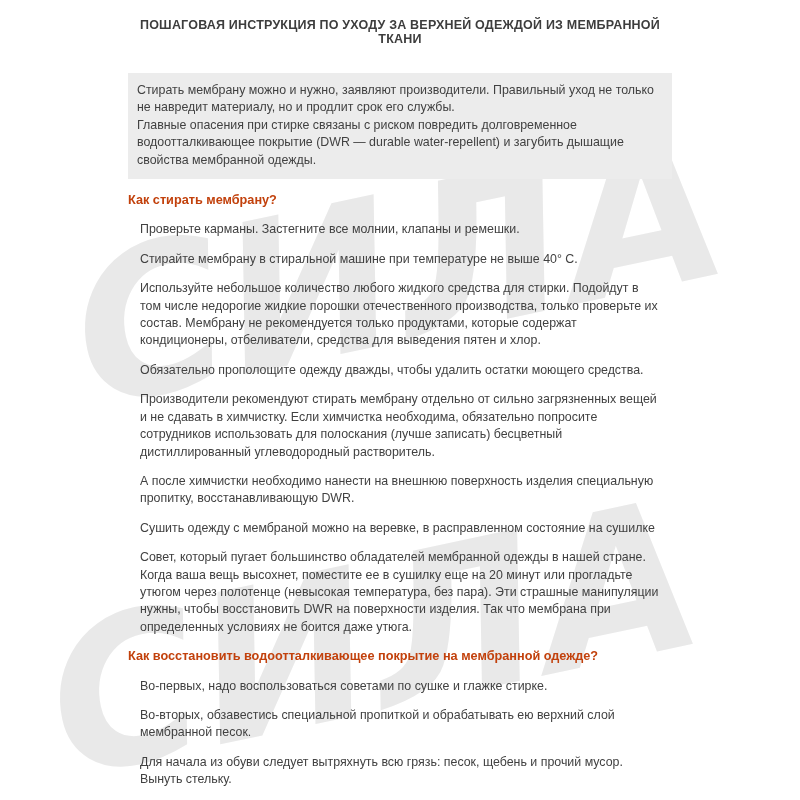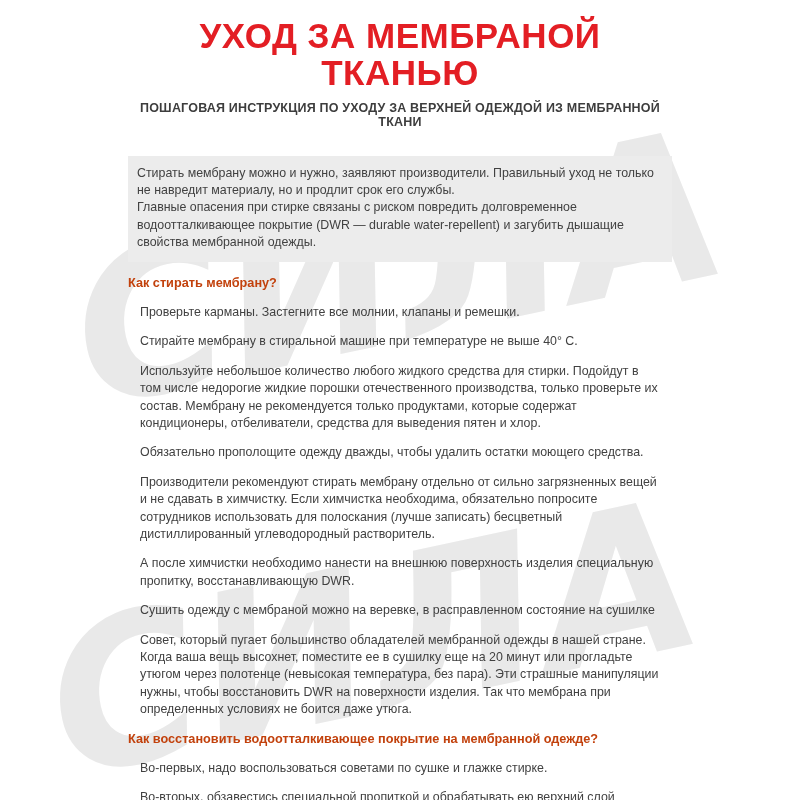--- a/index.html
+++ b/index.html
@@ -73,21 +73,20 @@
   }
   .sections p { margin: 12px; }
 </style>
 </head>
 <body>
 
 <div class="watermark" id="wm1">СИЛА</div>
 <div class="watermark" id="wm2">СИЛА</div>
 
 <div class="page">
-  <h1 class="title">УХОД ЗА МЕМБРАНОЙ ТКАНЬЮ</h1>
   <div class="subtitle">ПОШАГОВАЯ ИНСТРУКЦИЯ ПО УХОДУ ЗА ВЕРХНЕЙ ОДЕЖДОЙ ИЗ МЕМБРАННОЙ ТКАНИ</div>
 
   <div class="intro" id="intro-box">
       <p>Стирать мембрану можно и нужно, заявляют производители. Правильный уход не только не навредит материалу, но и продлит срок его службы.</p>
       <p>Главные опасения при стирке связаны с риском повредить долговременное водоотталкивающее покрытие (DWR — durable water-repellent) и загубить дышащие свойства мембранной одежды.</p>
     </div>
 
   <div class="sections" id="sections-container">
       <h2>Как стирать мембрану?</h2>
       <p>Проверьте карманы. Застегните все молнии, клапаны и ремешки.</p>

